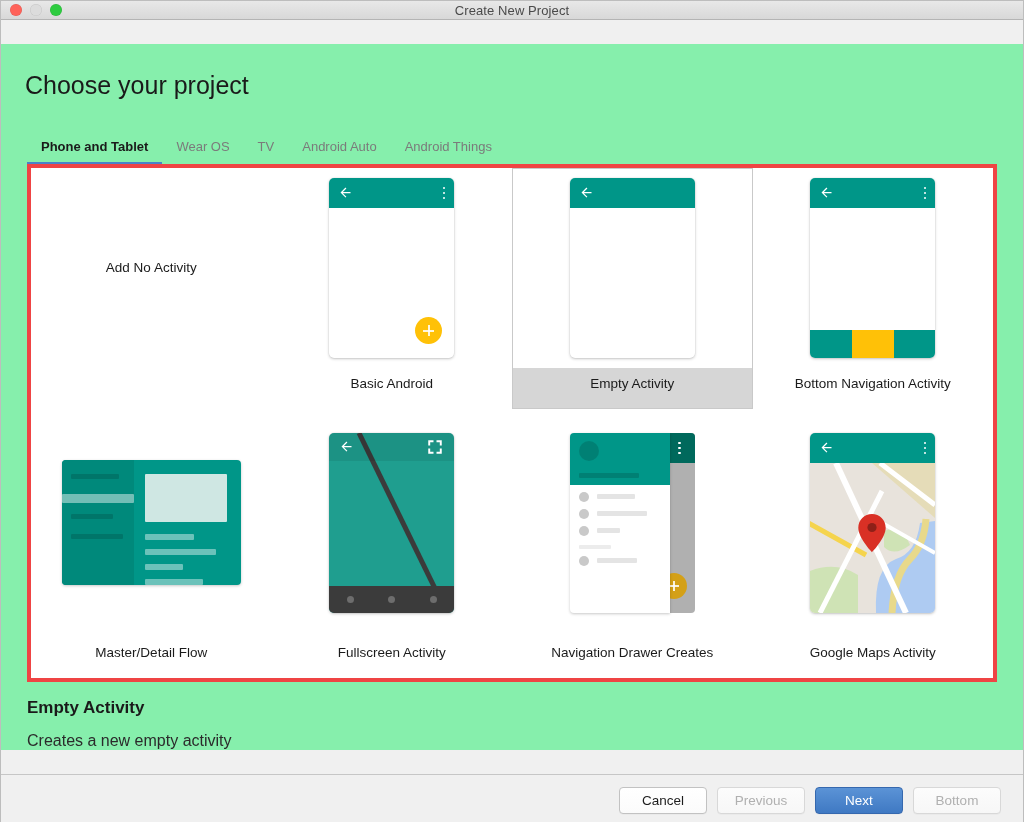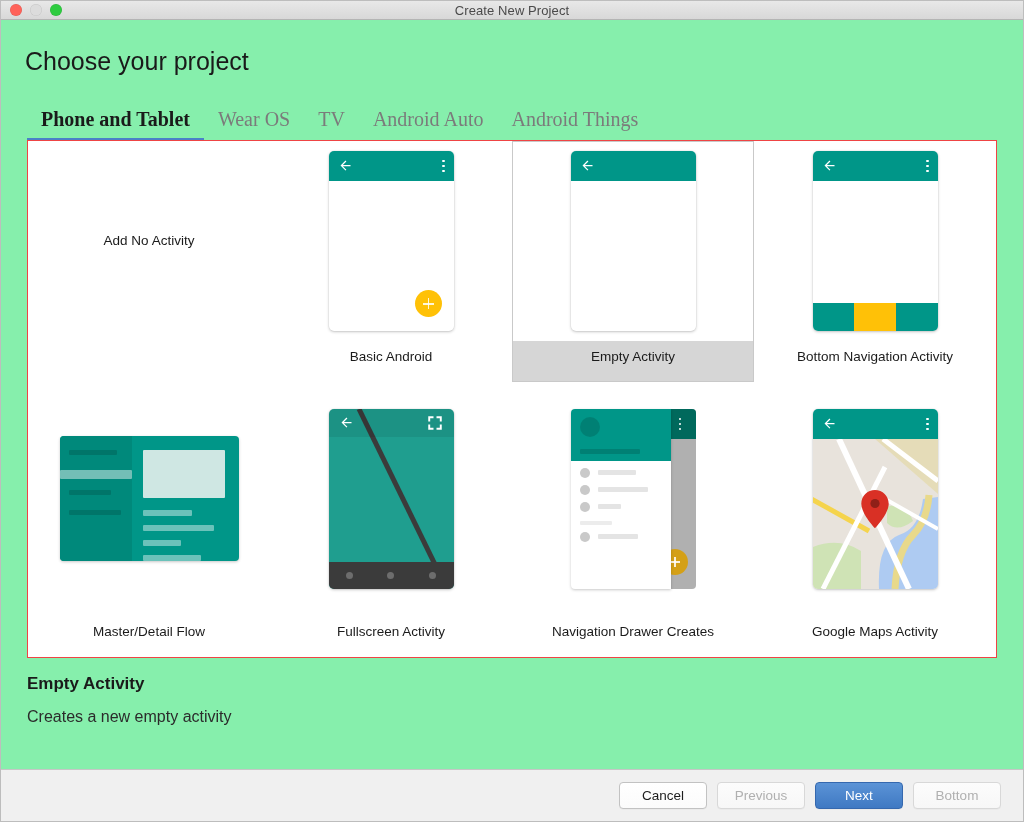--- a/index.html
+++ b/index.html
@@ -11,20 +11,21 @@
     -webkit-font-smoothing: antialiased;
   }
 
   
   .window {
     position: relative;
     width: 1024px; height: 822px;
     background: #f0f0f0;
     display: flex; flex-direction: column;
     border: 1px solid #bdbdbd;
+    gap: 24px;
   }
 
   
   .titlebar {
     position: relative;
     height: 19px; flex: 0 0 19px;
     background: linear-gradient(#e8e8e8, #d8d8d8);
     border-bottom: 1px solid #b4b4b4;
     display: flex; align-items: center;
   }
@@ -54,34 +55,33 @@
   }
 
   
   .tabbar {
     display: flex; align-items: flex-end;
     padding: 0 0 0 26px;
     margin-top: 34px;
     height: 30px;
   }
   .tab {
-    font-size: 20px; color: #7b7b7b;
+    font-size: 13px; color: #7b7b7b;
     padding: 0 14px 9px 14px;
     border-bottom: 2.5px solid transparent;
     white-space: nowrap; cursor: pointer;
     line-height: 1;
-    font-family: Liberation Serif, serif;
   }
   .tab.active { color: #1a1a1a; font-weight: bold; border-bottom-color: #4a81c8; }
 
   
   .panel-wrap { padding: 0 26px 0 26px; }
   .panel {
     background: #ffffff;
-    border: 1px solid #ef4444;
+    border: 4px solid #ef4444;
     height: 518px;
     position: relative;
     overflow: hidden;
   }
   .grid {
     display: grid;
     grid-template-columns: repeat(4, 1fr);
     grid-template-rows: 241px 1fr;
     height: 100%;
   }

